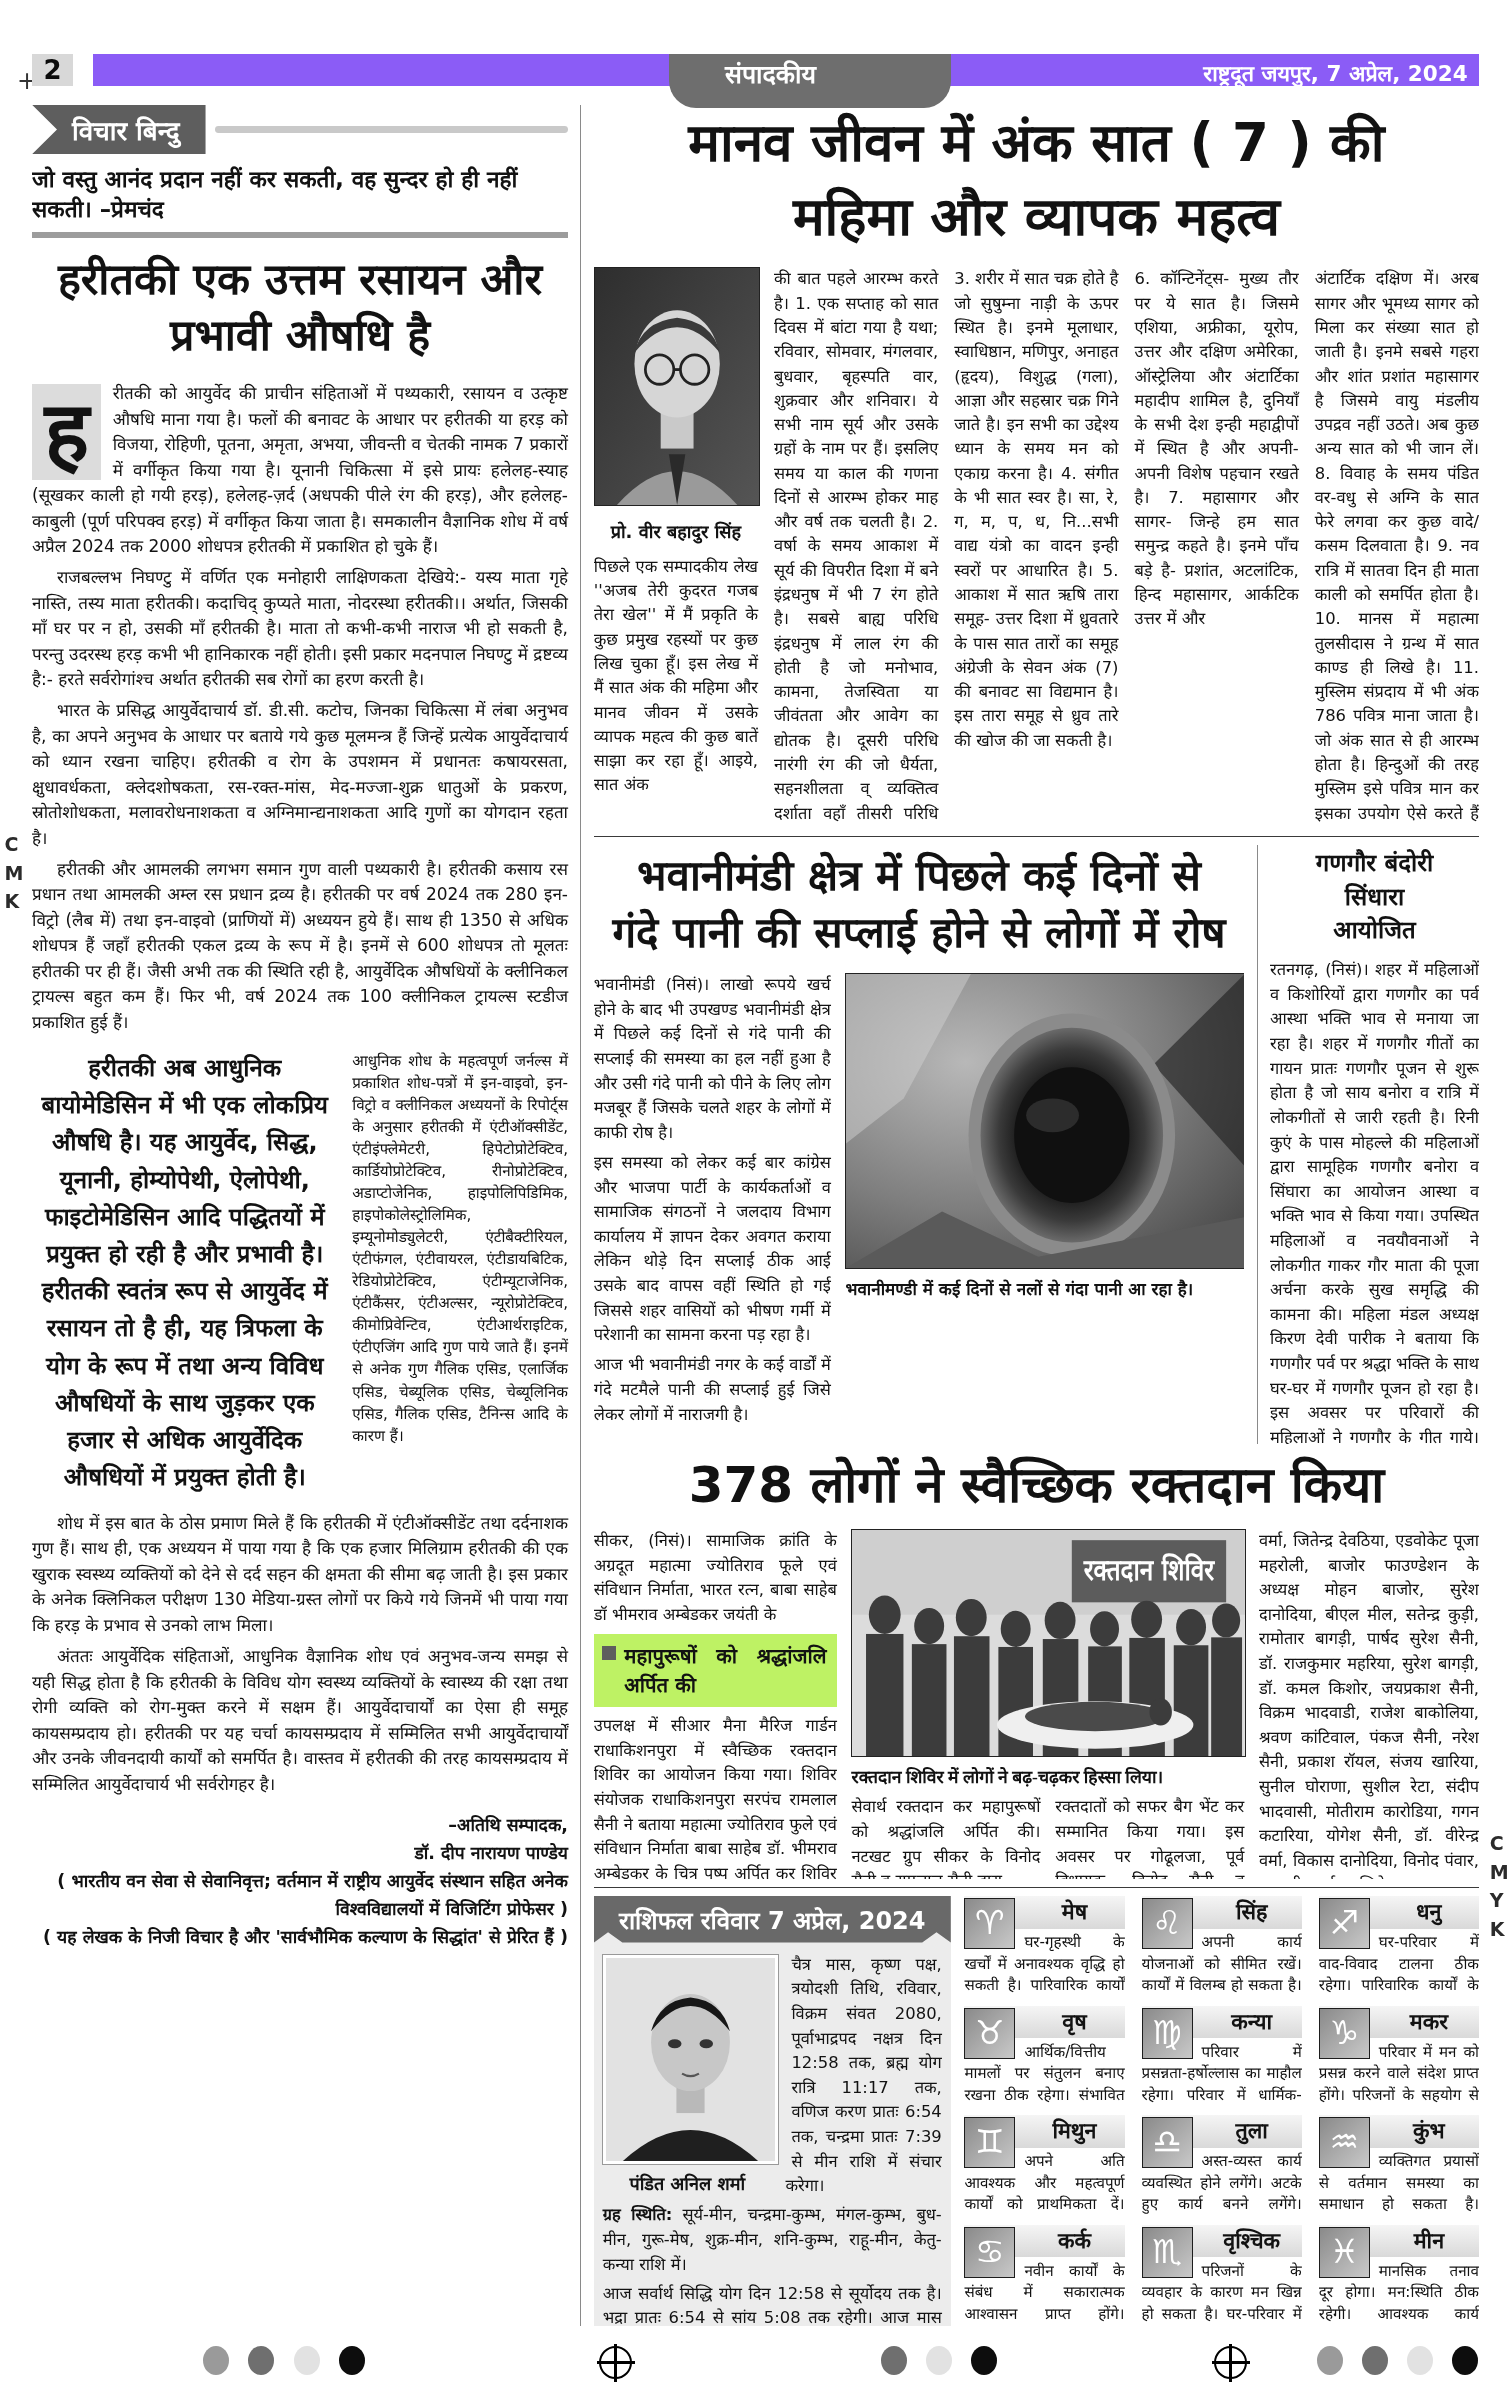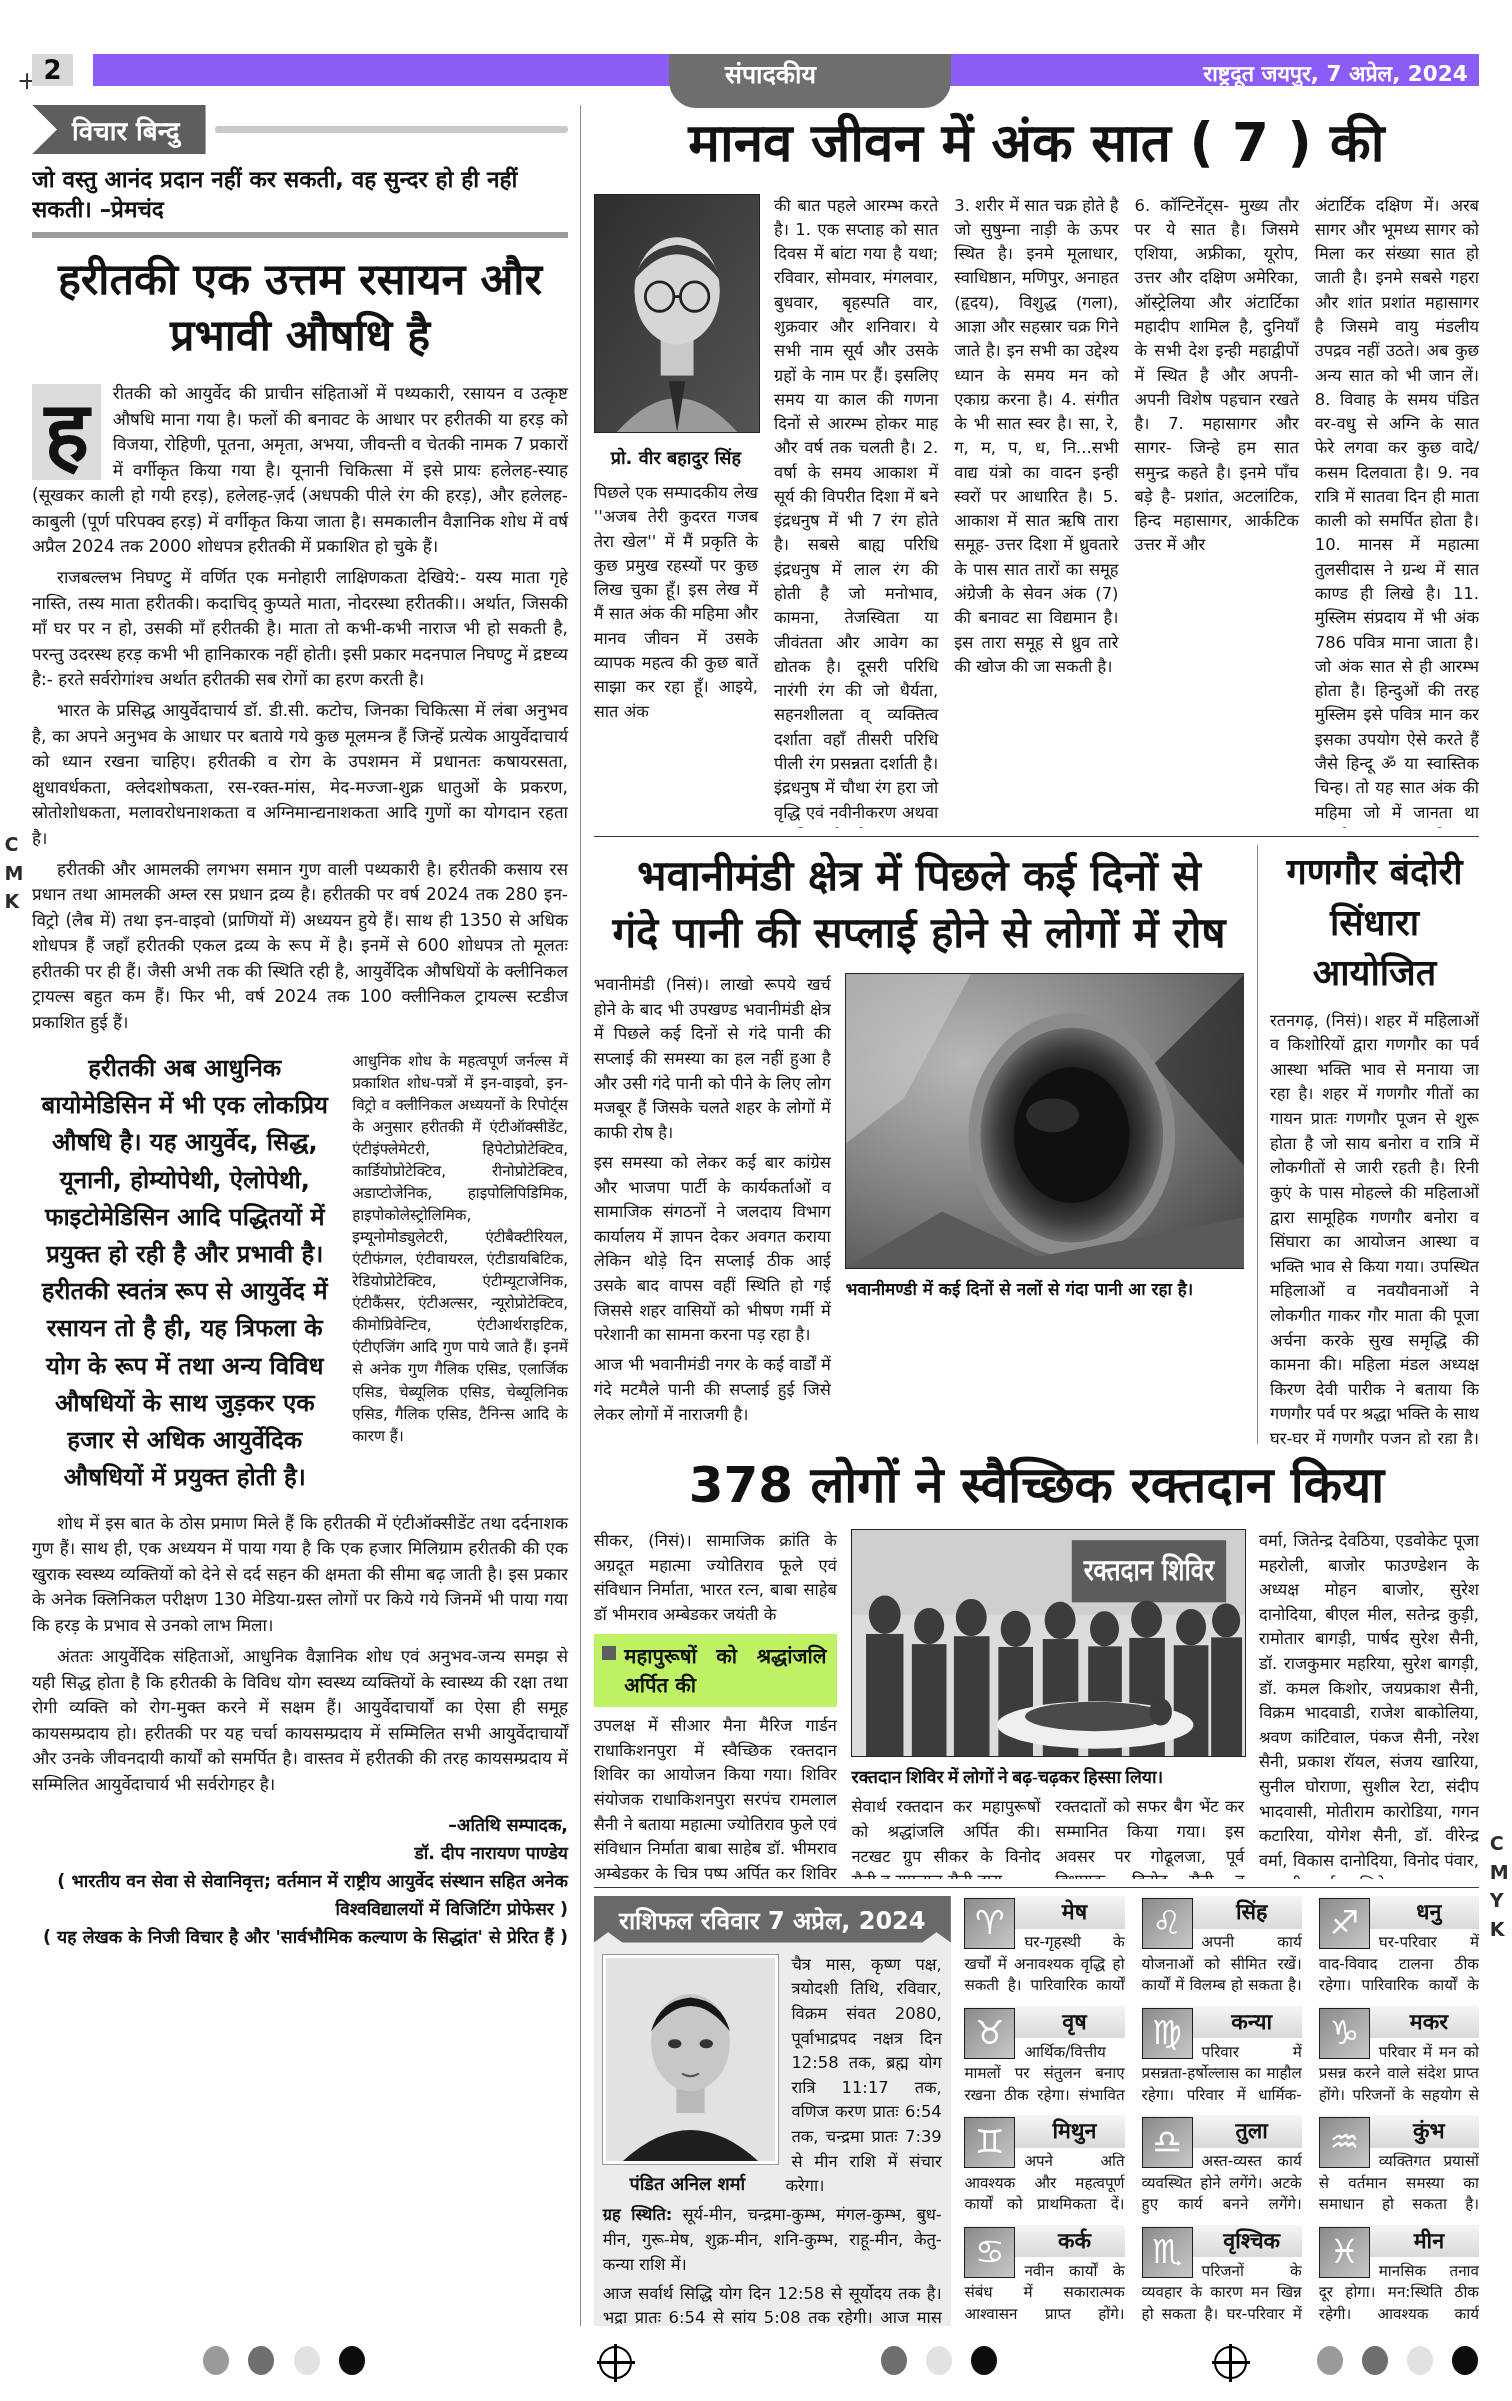--- a/index.html
+++ b/index.html
@@ -50,21 +50,21 @@
   .water{flex:1;overflow:hidden;}
   .h1-water{font-size:42px;font-weight:bold;text-align:center;line-height:1.35;margin:3.4px 0 11.3px;}
   .water-top{display:flex;gap:14.7px;}
   .water-lead{width:237px;font-size:16.4px;line-height:1.5;text-align:justify;}
   .water-lead p{margin:0 0 5.6px;}
   .water-photo-wrap{flex:1;}
   .water-caption{font-weight:bold;font-size:17px;margin-top:5.6px;}
   .water-strip{display:grid;grid-template-columns:repeat(4,1fr);gap:14.7px;margin-top:10.2px;
                font-size:16.4px;line-height:1.5;text-align:justify;}
   .gangaur{width:209px;border-left:1.1px solid #8a8a8a;padding-left:12.4px;margin-left:12.4px;overflow:hidden;}
-  .h1-gangaur{font-size:36px;font-weight:bold;text-align:center;line-height:1.4;margin:2.3px 0 10.2px;}
+  .h1-gangaur{font-size:24px;font-weight:bold;text-align:center;line-height:1.4;margin:2.3px 0 10.2px;}
   .gangaur-body{font-size:16.4px;line-height:1.5;text-align:justify;}
   
   .blood{height:435px;overflow:hidden;}
   .h1-blood{font-size:50px;font-weight:bold;text-align:center;margin:4.5px 0 12.4px;}
   .blood-row{display:flex;gap:14.7px;}
   .blood-left{width:243px;font-size:16.4px;line-height:1.5;text-align:justify;}
   .subhead-box{background:#bef264;font-weight:bold;font-size:20.3px;line-height:1.4;
                padding:8px 10.2px 8px 30.5px;margin:7px 0;position:relative;}
   .subhead-box .bullet{position:absolute;left:8px;top:11.3px;width:14.7px;height:14.7px;background:#5e5e5e;}
   .blood-photo-col{flex:1;}
@@ -145,20 +145,21 @@
         <div>डॉ. दीप नारायण पाण्डेय</div>
         <div>( भारतीय वन सेवा से सेवानिवृत्त; वर्तमान में राष्ट्रीय आयुर्वेद संस्थान सहित अनेक विश्वविद्यालयों में विजिटिंग प्रोफेसर )</div>
         <div>( यह लेखक के निजी विचार है और 'सार्वभौमिक कल्याण के सिद्धांत' से प्रेरित हैं )</div>
       </div>
     </div>
 
     <div class="main-col">
 
       <div class="seven">
         <h1 class="h1-seven">मानव जीवन में अंक सात ( 7 ) की</h1>
+        <h1 class="h1-seven">महिमा और व्यापक महत्व</h1>
         <div class="seven-cols">
           <div>
             <svg class="photo-frame" width="100%" height="237" viewBox="0 0 300 420" preserveAspectRatio="none">
               <defs>
                 <linearGradient id="pbg" x1="0" y1="0" x2="1" y2="1">
                   <stop offset="0" stop-color="#2e2e2e"></stop>
                     <stop offset="1" stop-color="#555"></stop>
                 </linearGradient>
               </defs>
               <rect width="300" height="420" fill="url(#pbg)"></rect>

